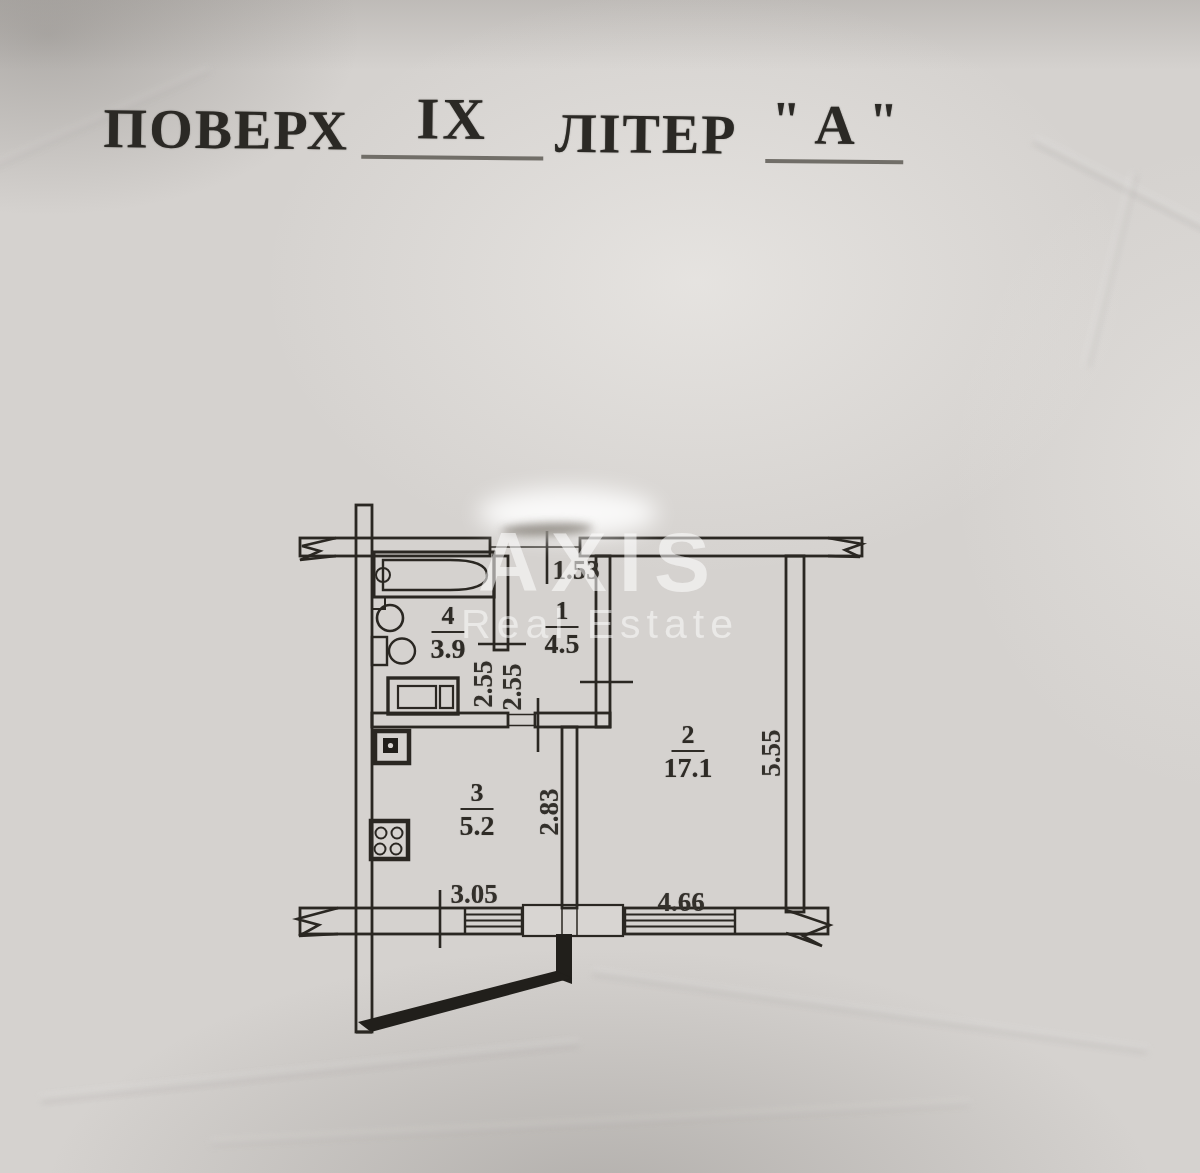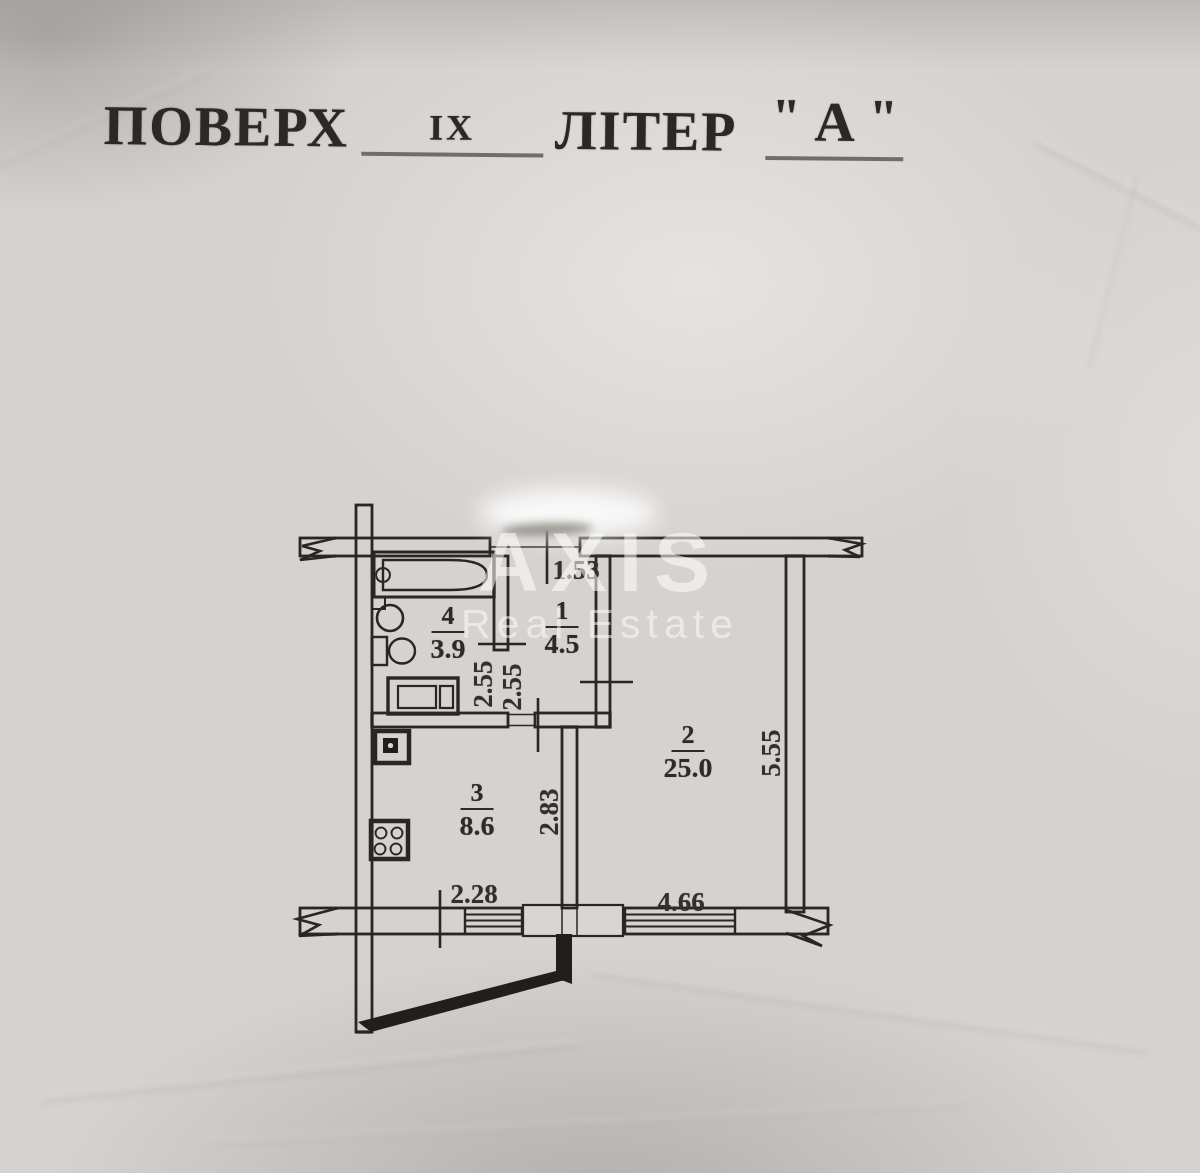--- a/index.html
+++ b/index.html
@@ -27,21 +27,21 @@
       background:linear-gradient(to bottom, rgba(255,255,255,0.30), rgba(110,105,100,0.22));filter:blur(3px);}
 
   
   .title{position:absolute;left:104px;top:86px;display:flex;align-items:flex-end;
          transform:rotate(0.6deg);transform-origin:left top;color:#2b2925;white-space:nowrap;
          text-shadow:0 0 1.4px rgba(43,41,37,0.55);}
   .title .word{font-size:56px;font-weight:700;letter-spacing:2px;line-height:1;}
   .blank{display:inline-block;border-bottom:4px solid #716e68;text-align:center;
          padding-bottom:7px;line-height:1;}
   .blank1{width:182px;margin-left:12px;}
-  .blank1 .fill{font-size:36px;font-weight:700;letter-spacing:3px;}
+  .blank1 .fill{font-size:59px;font-weight:700;letter-spacing:3px;}
   .word2{margin-left:12px;}
   .blank2{margin-left:28px;padding-left:6px;padding-right:6px;}
   .blank2 span{font-weight:700;line-height:1;}
   .q{font-size:52px;position:relative;top:-6px;}
   .letterA{font-size:56px;margin:0 14px;}
 
   
   .plan{position:absolute;left:0;top:0;width:1200px;height:1173px;filter:blur(0.3px);}
   .plan svg{position:absolute;left:0;top:0;}
 
@@ -191,36 +191,36 @@
         <circle cx="396" cy="849" r="5.5" stroke-width="2"></circle>
       </g>
     </svg>
 
     <div class="room-label" style="left:562px;top:628px;">
       <span class="num">1</span>
       <span class="area">4.5</span>
     </div>
     <div class="room-label" style="left:688px;top:752px;">
       <span class="num">2</span>
-      <span class="area">25.0</span>
+      <span class="area">17.1</span>
     </div>
     <div class="room-label" style="left:477px;top:810px;">
       <span class="num">3</span>
-      <span class="area">8.6</span>
+      <span class="area">5.2</span>
     </div>
     <div class="room-label" style="left:448px;top:633px;">
       <span class="num">4</span>
       <span class="area">3.9</span>
     </div>
 
     <div class="dim" style="left:576px;top:570px;">1.53</div>
     <div class="dim rot" style="left:483px;top:684px;">2.55</div>
     <div class="dim rot" style="left:512px;top:687px;">2.55</div>
     <div class="dim rot" style="left:549px;top:812px;">2.83</div>
-    <div class="dim" style="left:474px;top:894px;">2.28</div>
+    <div class="dim" style="left:474px;top:894px;">3.05</div>
     <div class="dim" style="left:681px;top:902px;">4.66</div>
     <div class="dim rot" style="left:771px;top:753px;">5.55</div>
   </div>
 
   <div class="glare"></div>
   <div class="smudge"></div>
 
   <div class="watermark">
     <div class="wm1">AXIS</div>
     <div class="wm2">Real Estate</div>

